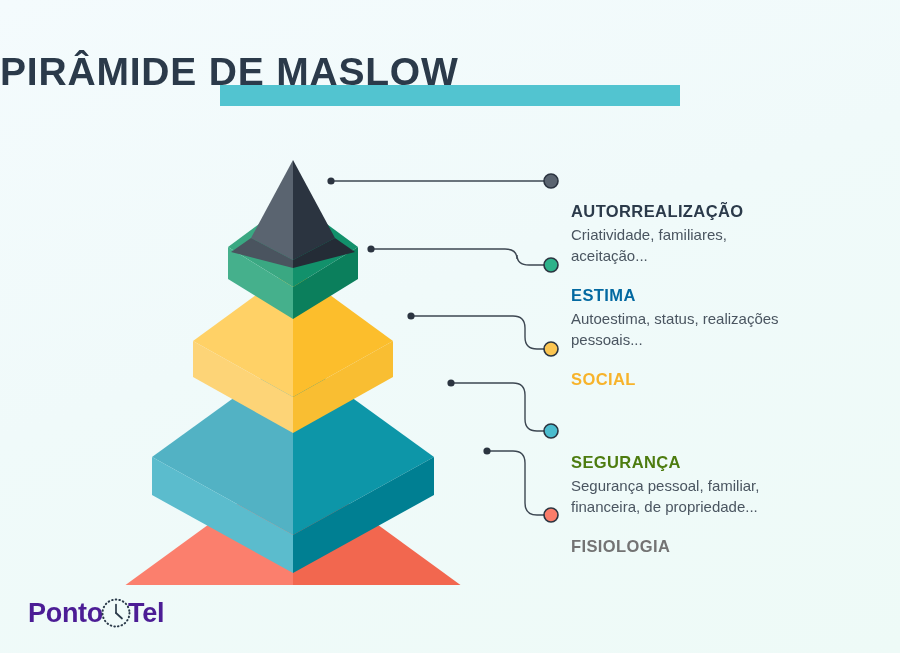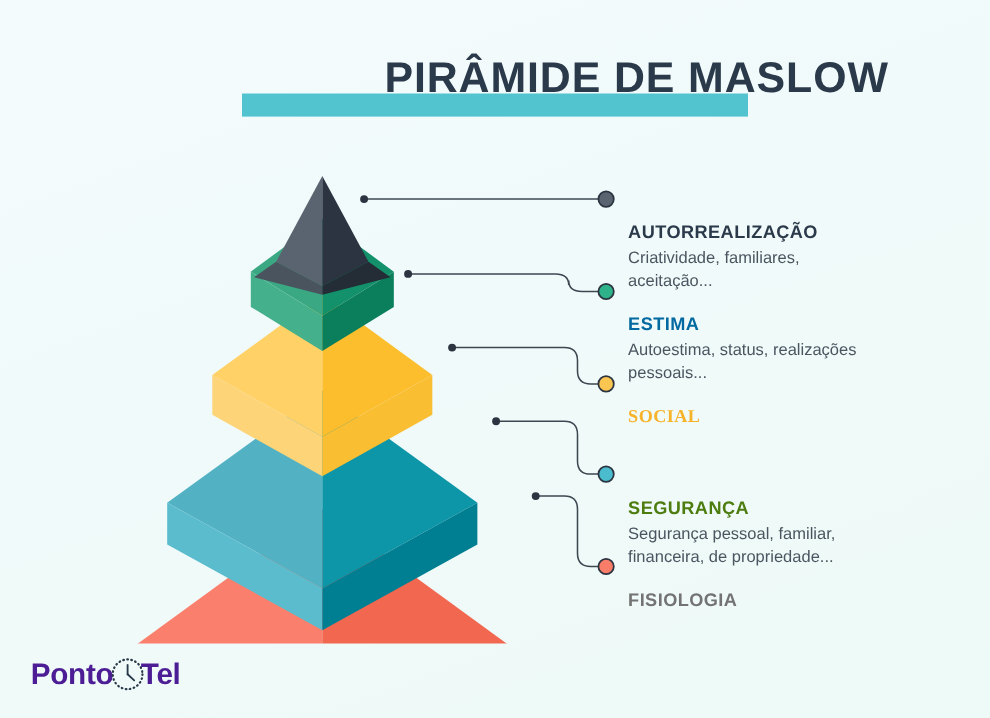--- a/index.html
+++ b/index.html
@@ -14,21 +14,21 @@
     overflow: hidden;
     position: relative;
   }
 
   
   #title-block {
     position: absolute;
     left: 0;
     top: 52px;
     width: 808px;
-    text-align: right;
+    text-align: left;
   }
   #title-bar {
     position: absolute;
     left: 220px;
     top: 33px;
     width: 460px;
     height: 21px;
     background: #52c4d0;
   }
   #title-text {
@@ -186,21 +186,21 @@
   <div class="legend-item" style="top:0px;">
     <p class="legend-title" style="color:#2b3a4a;">AUTORREALIZAÇÃO</p>
     <p class="legend-desc">Criatividade, familiares, aceitação...</p>
   </div>
 
   <div class="legend-item" style="top:84px;">
     <p class="legend-title" style="color:#0369a1;">ESTIMA</p>
     <p class="legend-desc">Autoestima, status, realizações pessoais...</p>
   </div>
 
-  <div class="legend-item" style="top:168px;font-family:Liberation Serif, serif;">
+  <div class="legend-item" style="top:168px;">
     <p class="legend-title" style="color:#f7b32b;">SOCIAL</p>
   </div>
 
   <div class="legend-item" style="top:251px;">
     <p class="legend-title" style="color:#4d7c0f;">SEGURANÇA</p>
     <p class="legend-desc">Segurança pessoal, familiar, financeira, de propriedade...</p>
   </div>
 
   <div class="legend-item" style="top:335px;">
     <p class="legend-title" style="color:#737373;">FISIOLOGIA</p>

